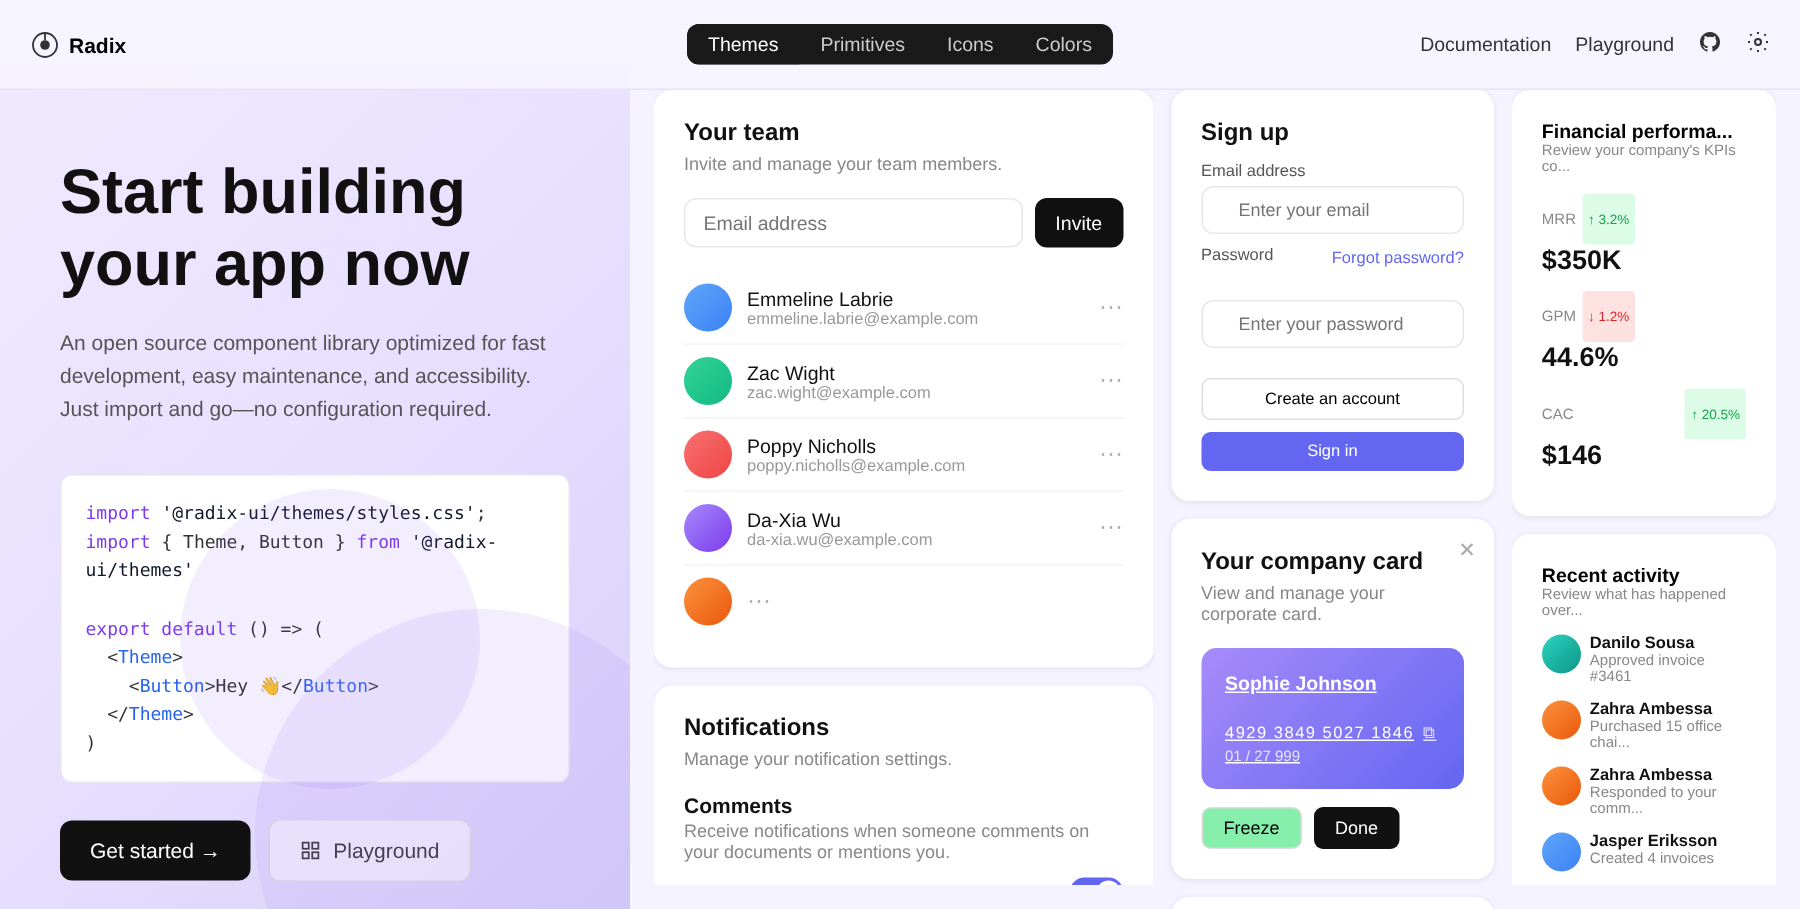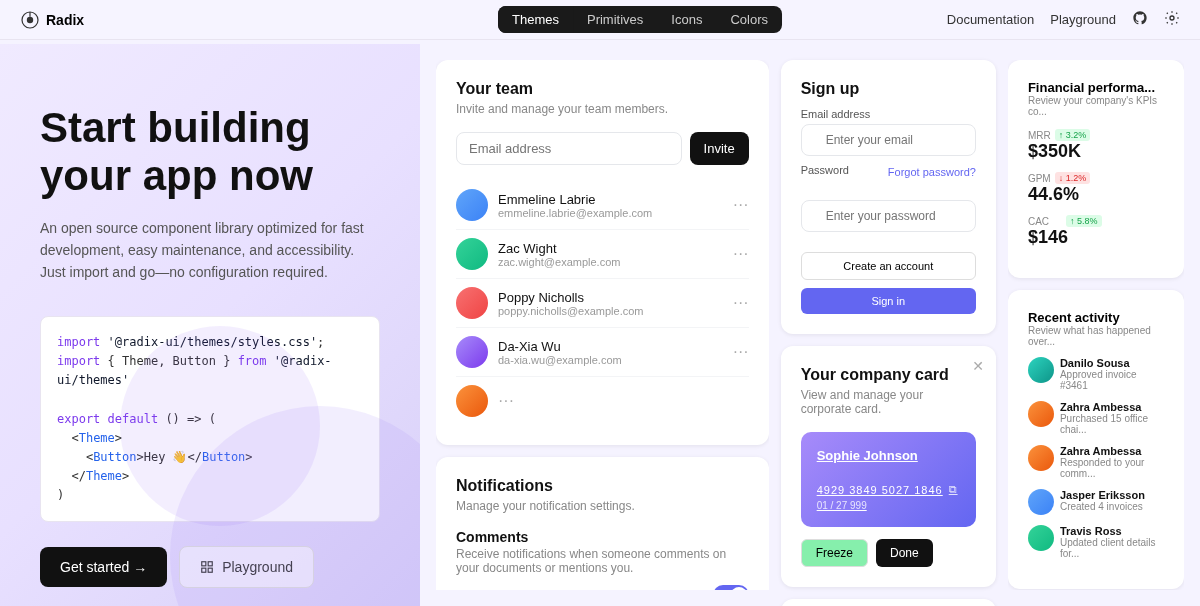--- a/index.html
+++ b/index.html
@@ -1,28 +1,28 @@
 <!DOCTYPE html>
 <html><head>
   <meta charset="utf-8">
   <style>
     * { box-sizing: border-box; margin: 0; padding: 0; }
     body { font-family: -apple-system, BlinkMacSystemFont, 'Segoe UI', sans-serif; background: #f5f3ff; overflow: hidden; width: 1200px; height: 606px; }
 
     
     .header {
-      position: fixed; top: 0; left: 0; right: 0; height: 40px;
+      position: fixed; top: 0; left: 0; right: 0; height: 60px;
       background: rgba(245,243,255,0.95); display: flex; align-items: center;
       justify-content: space-between; padding: 0 20px; z-index: 100;
       border-bottom: 1px solid #e8e4f0;
     }
     .header-left { display: flex; align-items: center; gap: 8px; }
     .logo { display: flex; align-items: center; gap: 6px; font-weight: 600; font-size: 14px; }
     .logo-icon { width: 20px; height: 20px; }
-    .header-nav { position: absolute; left: 50%; transform: translateX(-50%); display: flex; background: #1a1a1a; border-radius: 8px; overflow: hidden; margin-left: 40px; }
+    .header-nav { position: absolute; left: 50%; transform: translateX(-50%); display: flex; background: #1a1a1a; border-radius: 8px; overflow: hidden; }
     .nav-item { padding: 6px 14px; font-size: 13px; cursor: pointer; color: #fff; }
     .nav-item.active { background: #1a1a1a; }
     .nav-item:not(.active) { background: transparent; color: #ccc; }
     .header-right { display: flex; align-items: center; gap: 16px; font-size: 13px; color: #333; }
     .header-right a { text-decoration: none; color: #333; }
 
     
     .main { padding-top: 44px; display: flex; height: 606px; }
 
     
@@ -150,21 +150,21 @@
     .check-mark { color: #16a34a; font-size: 18px; }
 
     
     .far-right { width: 180px; display: flex; flex-direction: column; gap: 12px; overflow: hidden; }
     .financial-card { }
     .fin-title { font-size: 13px; font-weight: 600; }
     .fin-subtitle { font-size: 10px; color: #888; margin-bottom: 12px; }
     .metric-row { margin-bottom: 10px; }
     .metric-label { font-size: 10px; color: #888; }
     .metric-value { font-size: 18px; font-weight: 700; color: #111; }
-    .metric-badge { font-size: 9px; padding: 1px 4px; border-radius: 3px; }
+    .metric-badge { font-size: 9px; padding: 12px 4px; border-radius: 3px; }
     .badge-green { background: #dcfce7; color: #16a34a; }
     .badge-red { background: #fee2e2; color: #dc2626; }
 
     .activity-card { }
     .act-title { font-size: 13px; font-weight: 600; }
     .act-subtitle { font-size: 10px; color: #888; margin-bottom: 10px; }
     .act-item { display: flex; align-items: flex-start; gap: 6px; margin-bottom: 10px; }
     .act-avatar { width: 26px; height: 26px; border-radius: 50%; background: #ddd; flex-shrink: 0; overflow: hidden; }
     .act-info { }
     .act-name { font-size: 11px; font-weight: 600; color: #111; }
@@ -384,23 +384,23 @@
           <div class="metric-value">$350K</div>
         </div>
         <div class="metric-row">
           <div style="display:flex;align-items:center;gap:4px;">
             <span class="metric-label">GPM</span>
             <span class="metric-badge badge-red">↓ 1.2%</span>
           </div>
           <div class="metric-value">44.6%</div>
         </div>
         <div class="metric-row">
-          <div style="display:flex;align-items:center;gap:17px;">
+          <div style="display:flex;align-items:center;gap:4px;justify-content:space-between;">
             <span class="metric-label">CAC</span>
-            <span class="metric-badge badge-green">↑ 5.8%</span>
+            <span class="metric-badge badge-green">↑ 20.5%</span>
           </div>
           <div class="metric-value">$146</div>
         </div>
       </div>
 
       <div class="card activity-card">
         <div class="act-title">Recent activity</div>
         <div class="act-subtitle">Review what has happened over...</div>
         <div>
           <div class="act-item">

